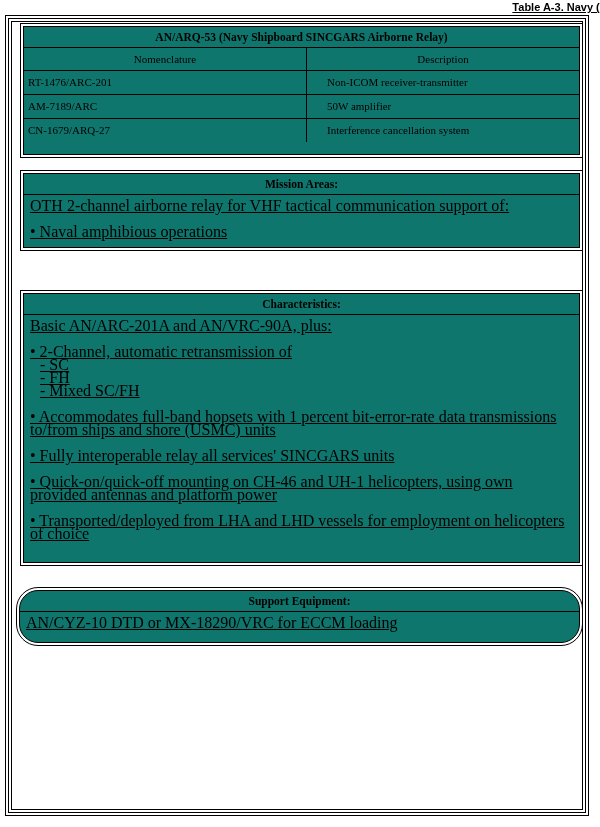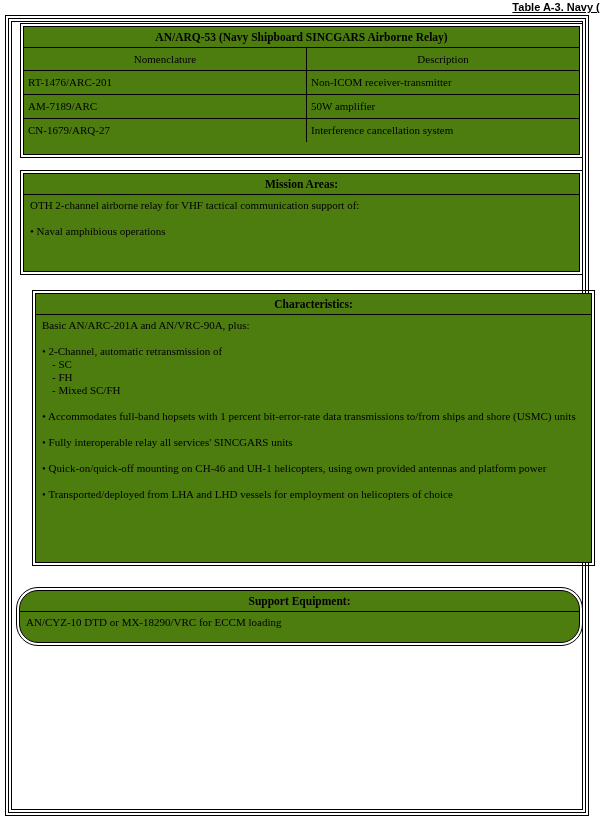--- a/index.html
+++ b/index.html
@@ -19,42 +19,42 @@
       position: absolute; left: 5px; top: 15px; width: 584px; height: 801px;
       border: 4px double #000; box-sizing: border-box;
     }
     .outer-frame::after {
       content: ""; position: absolute; left: 2px; top: 2px; right: 2px; bottom: 2px;
       border: 1px solid #000;
     }
     .box {
       position: absolute; border: 1px solid #000; box-sizing: border-box;
       outline: 1px solid #000; outline-offset: 2px;
-      background: #4d7c0f; font-size: 11px; line-height: 13px;
+      background: #0f766e; font-size: 11px; line-height: 13px;
     }
     .box-header {
       text-align: center; font-weight: bold; font-size: 11.5px;
       border-bottom: 1px solid #000; height: 20px; line-height: 20px;
     }
     
     #equip-box { left: 23px; top: 26px; width: 557px; height: 129px; }
     .eq-table { width: 100%; border-collapse: collapse; }
     .eq-table td, .eq-table th {
       border-bottom: 1px solid #000; font-weight: normal; font-size: 11px;
       padding: 0 4px; height: 23px; vertical-align: middle;
     }
     .eq-table tr:last-child td { border-bottom: none; }
     .eq-table .col-nom { width: 274px; border-right: 1px solid #000; }
     .eq-table th { text-align: center; height: 22px; }
-    .eq-table td.desc { padding-left: 4px; }
+    .eq-table td.desc { padding-left: 20px; }
     
-    #mission-box { left: 23px; top: 173px; width: 557px; height: 99px; }
-    #char-box { left: 35px; top: 293px; width: 557px; height: 270px; }
+    #mission-box { left: 23px; top: 173px; width: 557px; height: 75px; }
+    #char-box { left: 23px; top: 293px; width: 557px; height: 270px; }
     #support-box { left: 19px; top: 590px; width: 561px; height: 53px; border-radius: 19px; }
-    .box-body { padding: 4px 6px 0 6px; font-size: 11px; line-height: 13px; }
+    .box-body { padding: 4px 6px 0 6px; font-size: 16px; line-height: 13px; text-decoration: underline; }
     .box-body p { margin: 0; }
     .gap { height: 13px; }
     .sub { padding-left: 10px; }
   </style>
 </head>
 <body>
 
 <div class="page-title">Table A-3.  Navy (continued)</div>
 
 <div class="outer-frame"></div>

